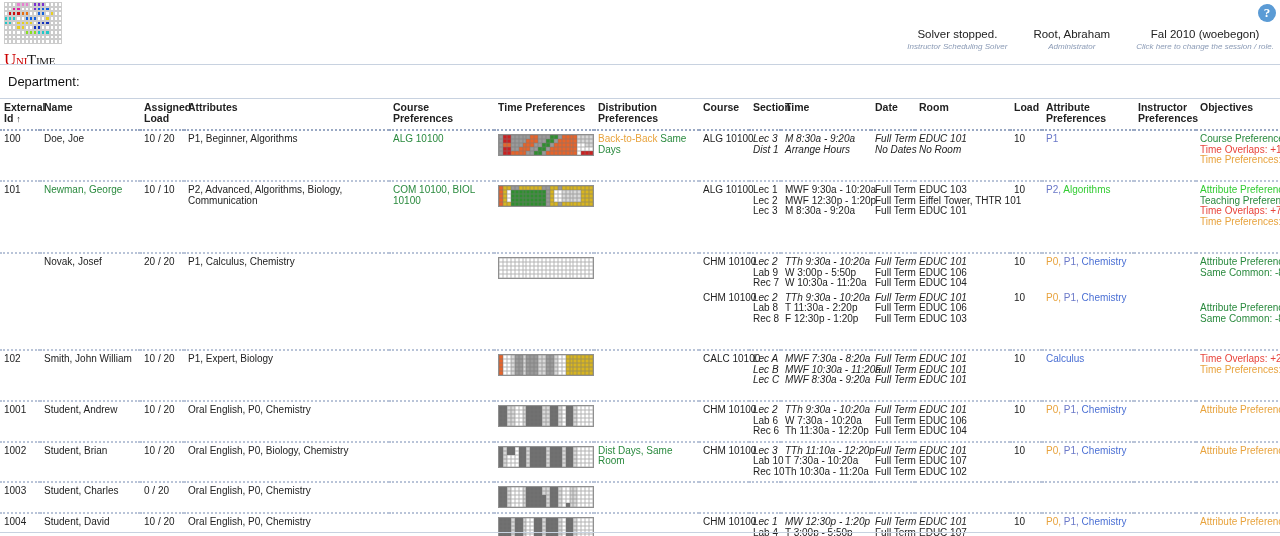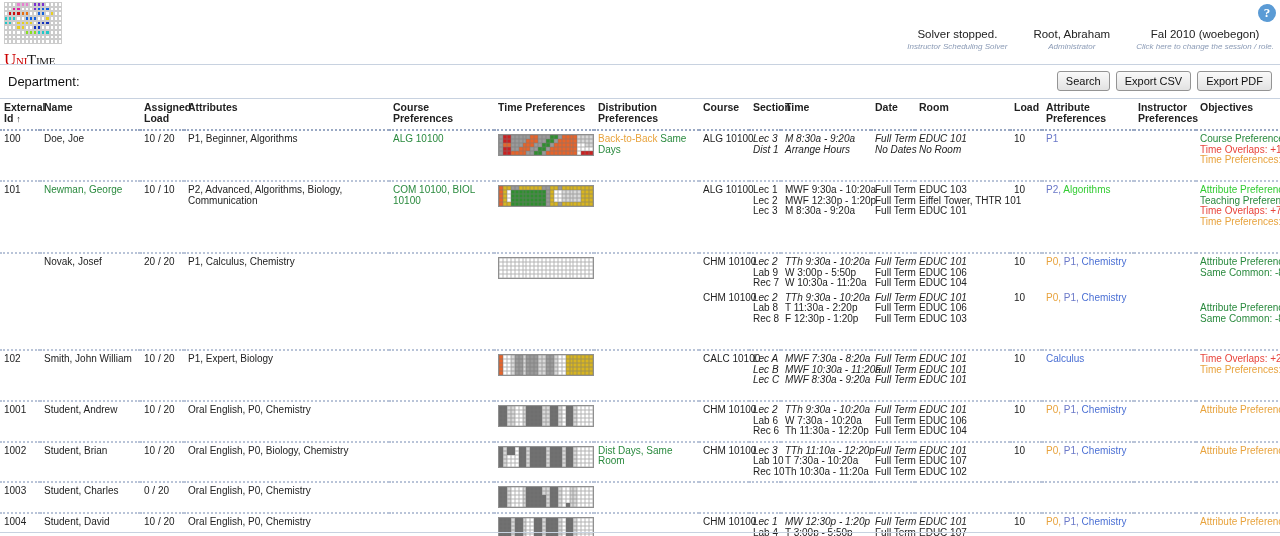--- a/index.html
+++ b/index.html
@@ -349,25 +349,20 @@
     </div>
     <div class="hdr-info link">
       <div class="main">Fal 2010 (woebegon)</div>
       <div class="sub">Click here to change the session / role.</div>
     </div>
   </div>
 </div>
 
 <div class="filterbar">
   <div class="filter-label">Department:</div>
-  <div class="btns">
-    <button class="btn">Search</button>
-    <button class="btn">Export CSV</button>
-    <button class="btn">Export PDF</button>
-  </div>
 </div>
 
 <div class="tablewrap">
   <table class="grid">
     <colgroup>
       <col class="c-ext">
         <col class="c-name">
         <col class="c-load">
         <col class="c-attr">
       <col class="c-cpref">

